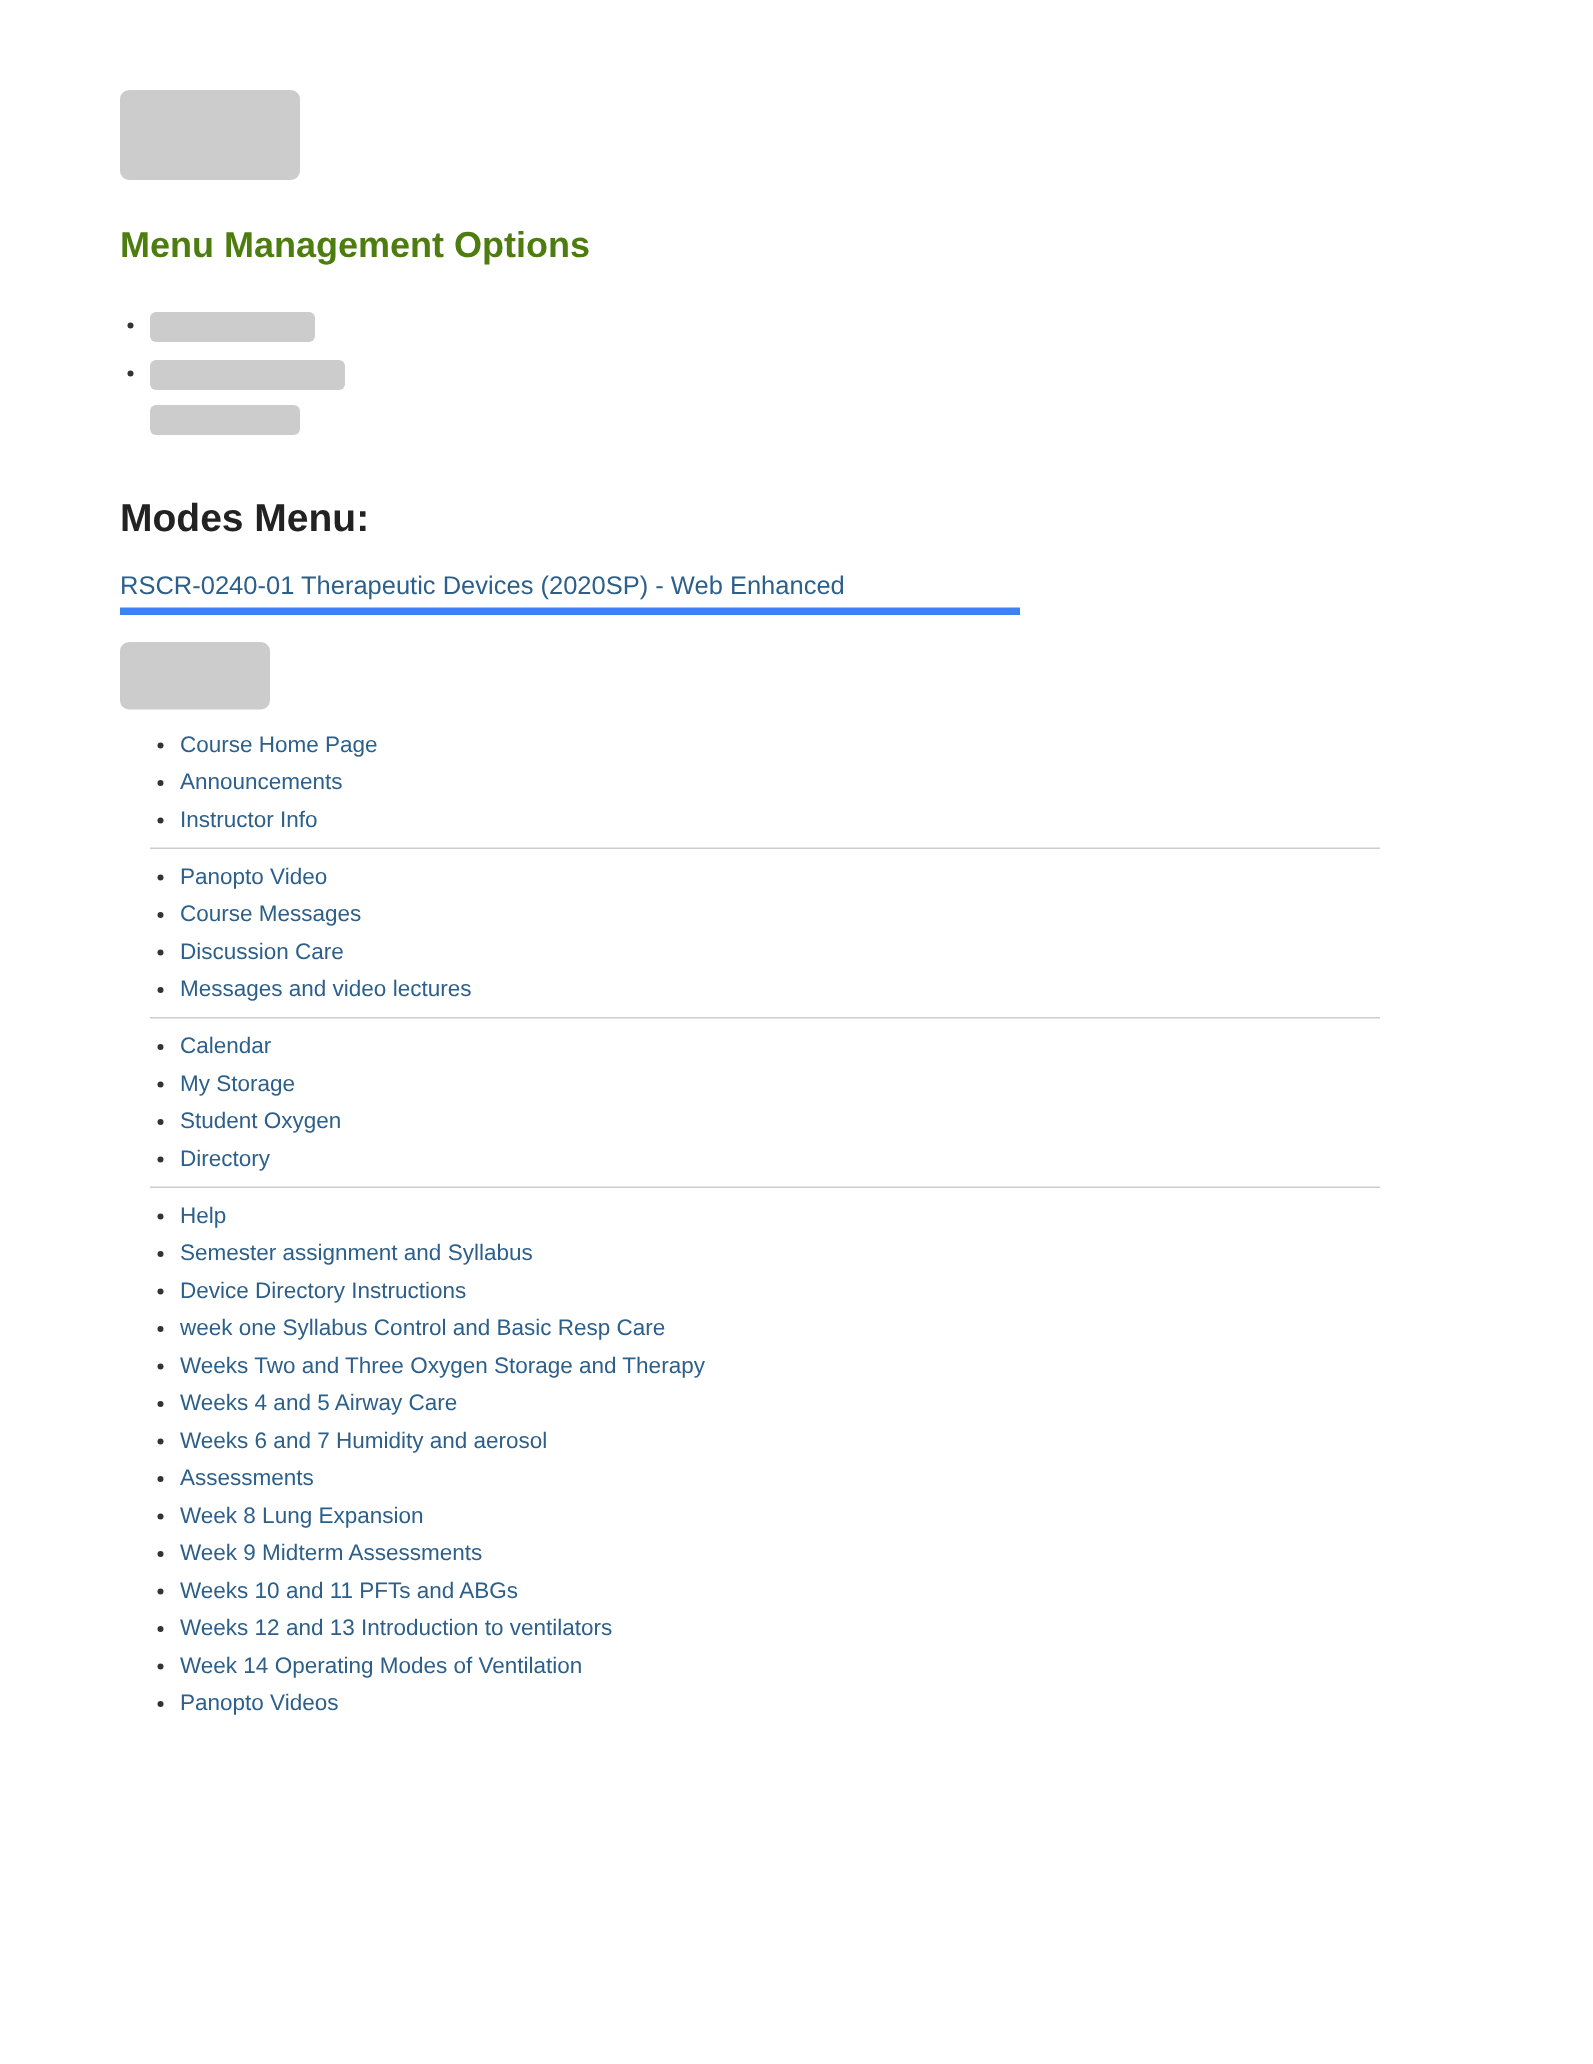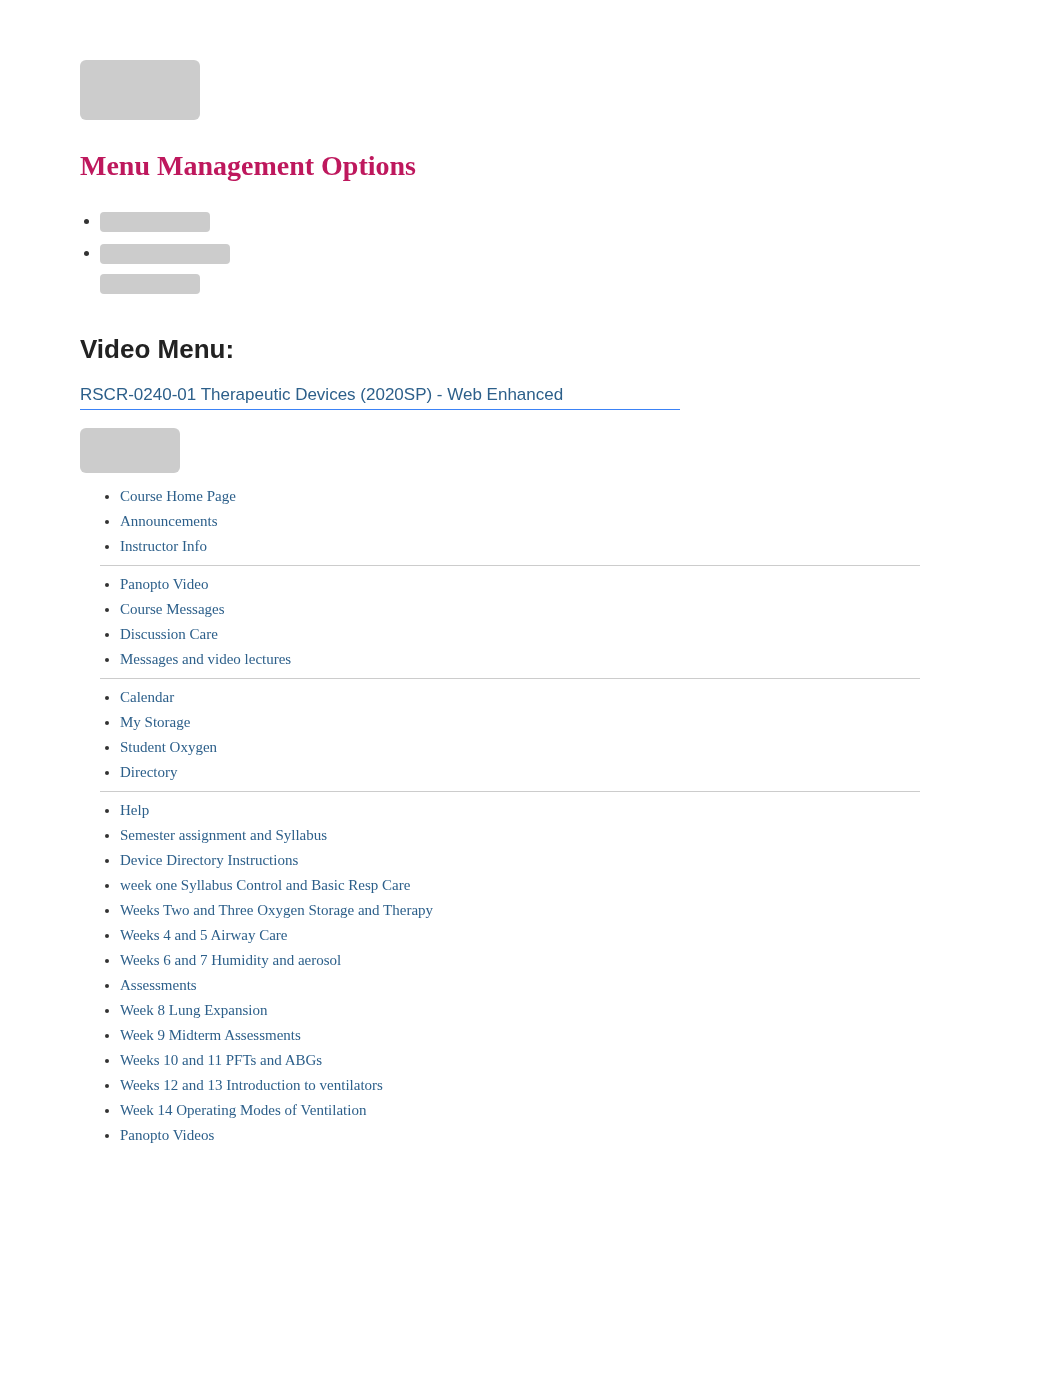--- a/index.html
+++ b/index.html
@@ -19,25 +19,24 @@
 
     .logo-placeholder {
       width: 120px;
       height: 60px;
       background-color: #cccccc;
       border-radius: 6px;
       margin-bottom: 30px;
     }
 
     .page-title {
-      font-size: 28px;
+      font-size: 24px;
       font-weight: bold;
-      color: #be185d;
+      color: #4d7c0f;
       margin-bottom: 30px;
-      font-family: Liberation Serif, serif;
     }
 
     .management-options {
       margin-bottom: 40px;
     }
 
     .option-block {
       width: 110px;
       height: 20px;
       background-color: #cccccc;
@@ -65,21 +64,21 @@
       color: #222222;
       margin-bottom: 20px;
     }
 
     .course-link {
       color: #2c5f8a;
       font-size: 17px;
       text-decoration: none;
       display: inline-block;
       margin-bottom: 8px;
-      border-bottom: 1px solid #3b82f6;
+      border-bottom: 5px solid #3b82f6;
       padding-bottom: 4px;
       width: 600px;
     }
 
     .course-icon-placeholder {
       width: 100px;
       height: 45px;
       background-color: #cccccc;
       border-radius: 6px;
       margin-bottom: 15px;
@@ -87,21 +86,20 @@
     }
 
     .menu-section {
       margin-bottom: 0;
     }
 
     .menu-list {
       list-style: disc;
       margin-left: 40px;
       margin-bottom: 0;
-      font-family: Liberation Serif, serif;
     }
 
     .menu-list li {
       margin-bottom: 8px;
       font-size: 15px;
     }
 
     .menu-list li a {
       color: #2c5f8a;
       text-decoration: none;
@@ -138,21 +136,21 @@
       <div class="option-block"></div>
     </li>
     <li>
       <div class="option-block option-block-wide"></div>
       <div class="option-block" style="width:100px; margin-top:6px;"></div>
     </li>
   </ul>
 </div>
 
 
-<h2 class="section-title">Video Menu:</h2>
+<h2 class="section-title">Modes Menu:</h2>
 
 
 <a href="#" class="course-link">RSCR-0240-01 Therapeutic Devices (2020SP) - Web Enhanced</a>
 
 
 <div class="course-icon-placeholder"></div>
 
 
 <div class="menu-section">
   <ul class="menu-list">

